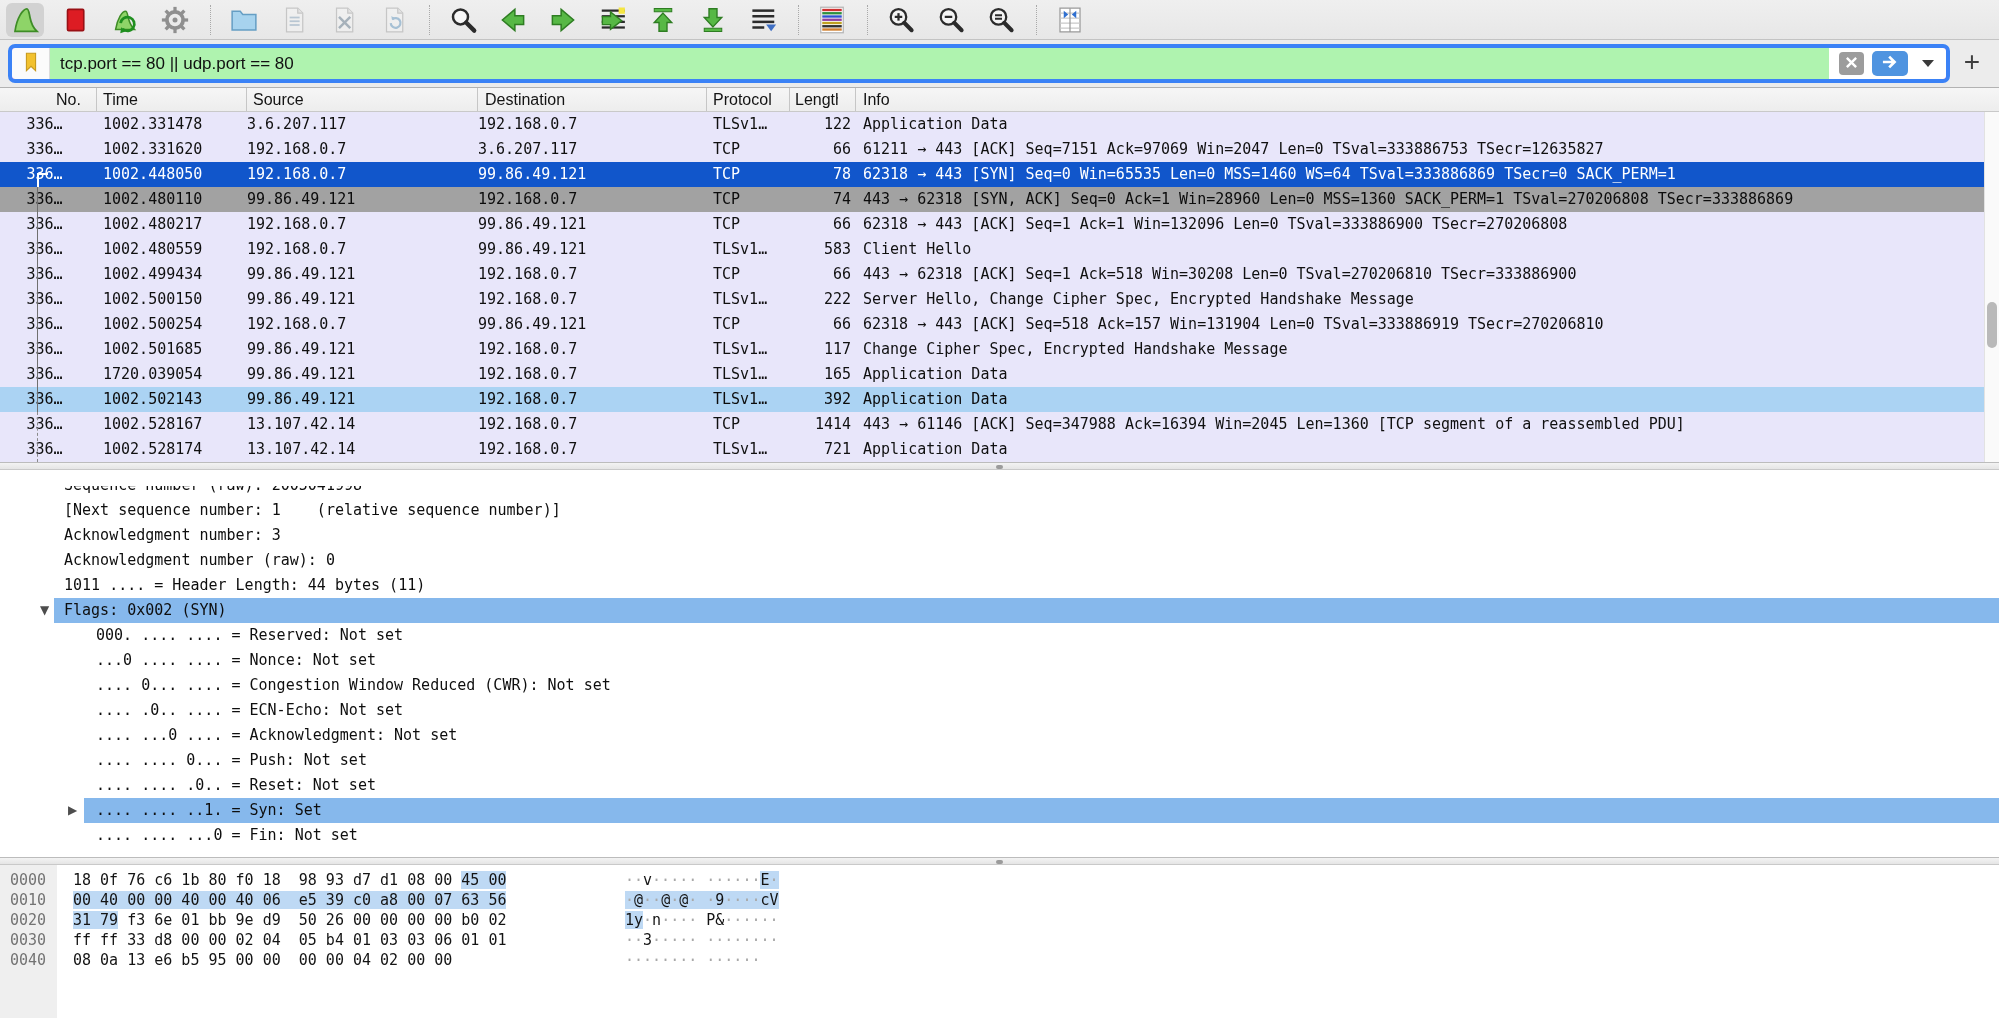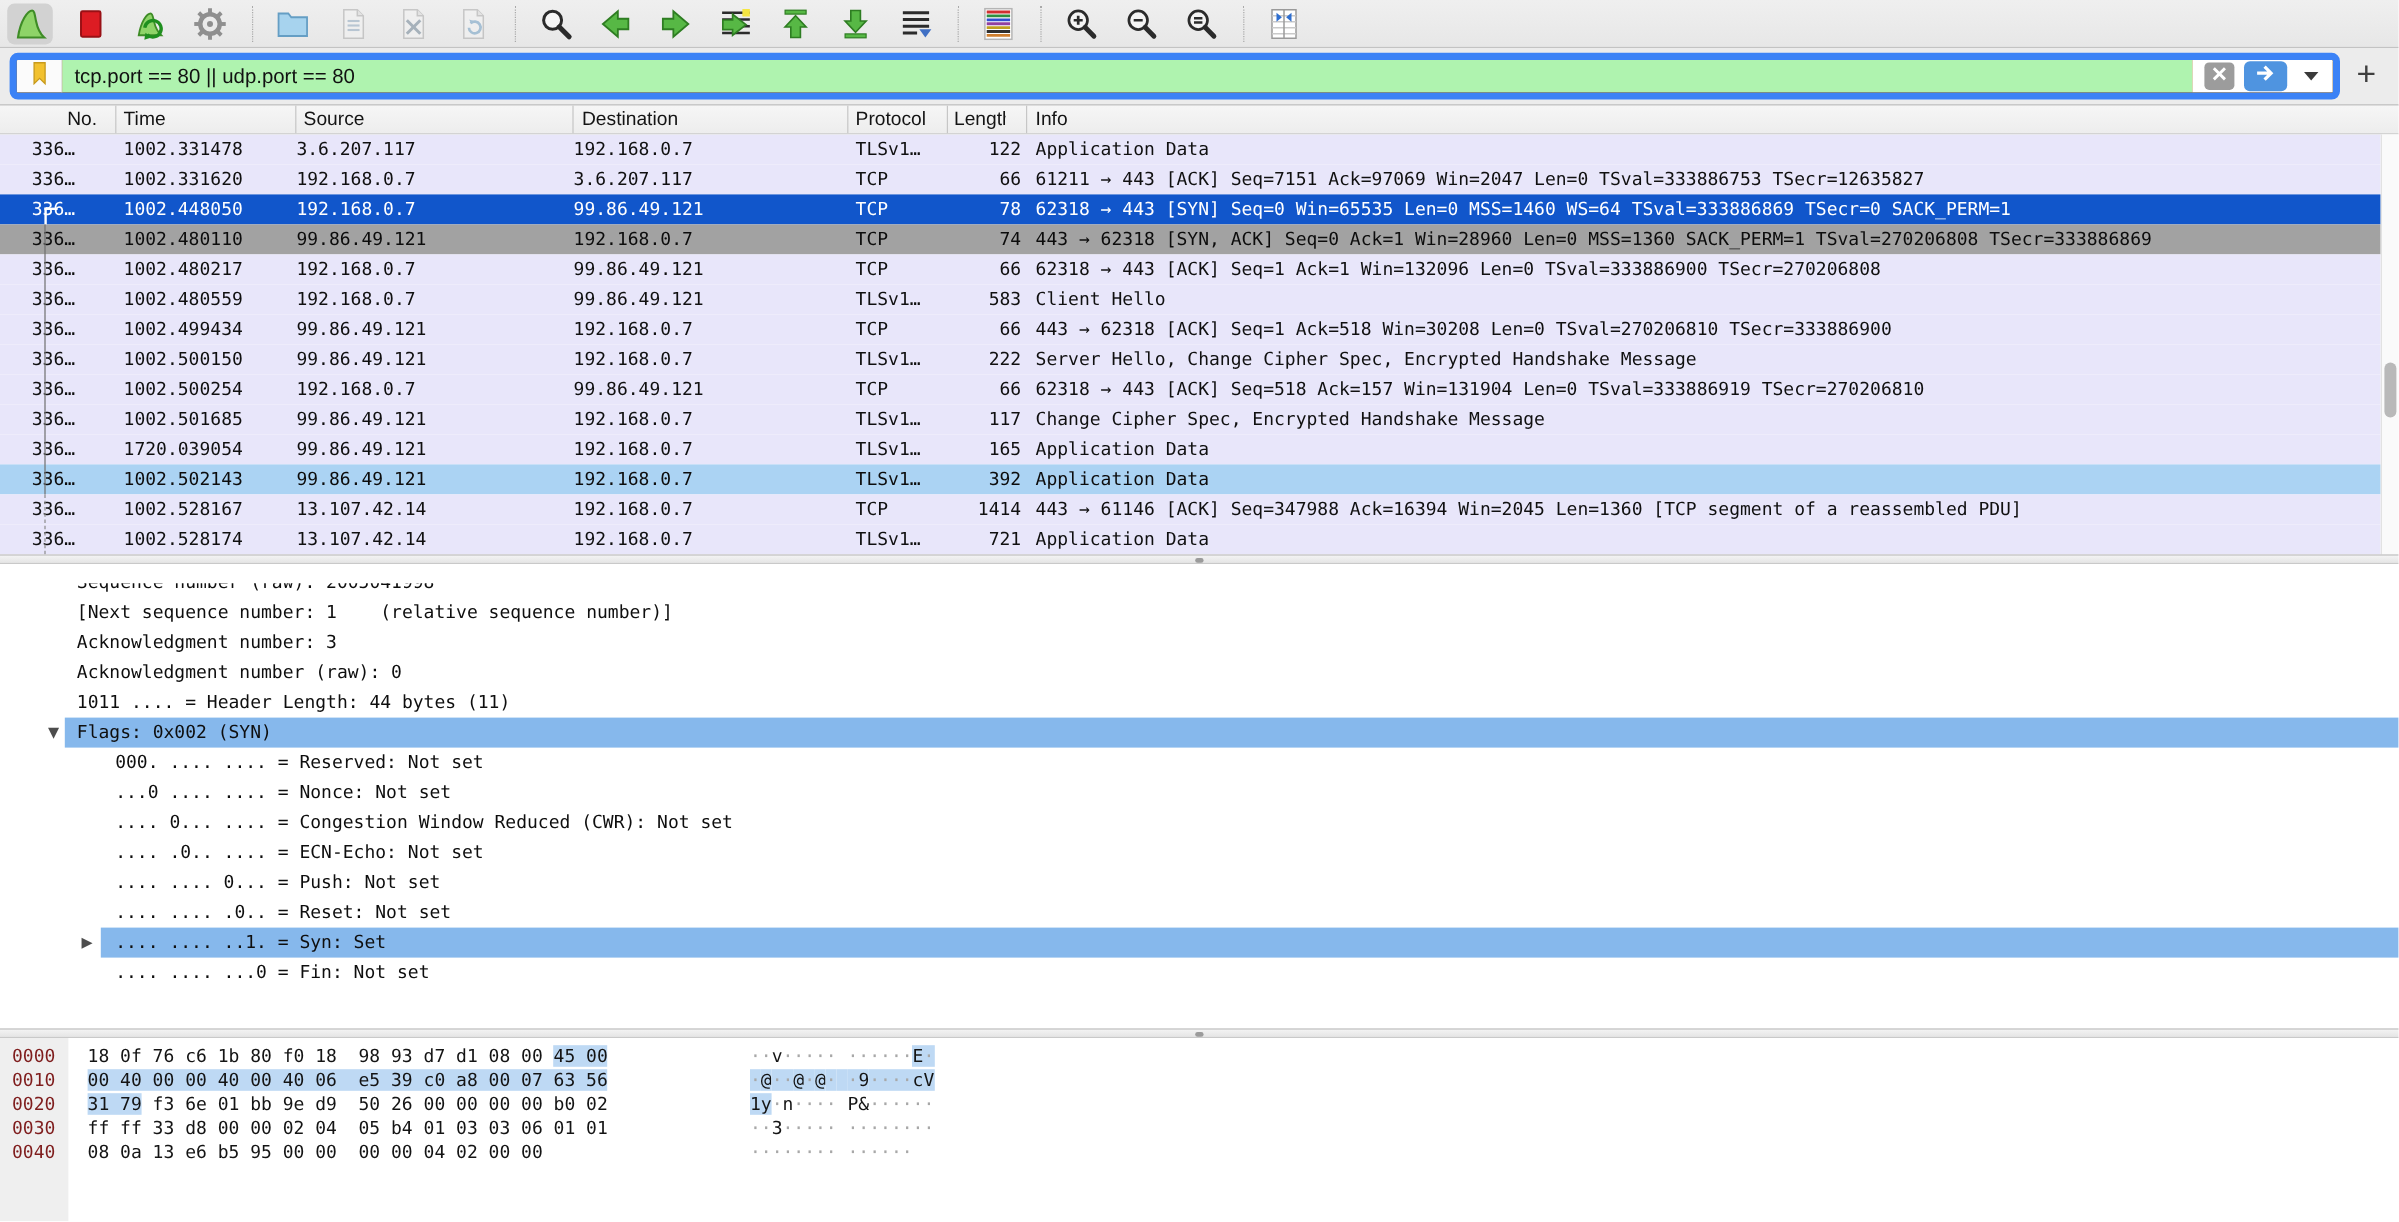--- a/index.html
+++ b/index.html
@@ -14,21 +14,21 @@
     border-radius:6px; margin-right:12px; flex:0 0 auto; }
   .tb-btn svg { width:30px; height:30px; display:block; }
   .tb-btn.pressed { background:#d2d2d2; }
   .tb-btn.disabled { opacity:.62; }
   .tb-sep { width:1px; height:30px; border-left:1px dotted #a9a9a9; margin:0 14px 0 4px; flex:0 0 auto; }
 
   
   #filterbar { position:absolute; left:0; top:40px; width:1999px; height:48px;
     background:#ececec; border-bottom:1px solid #b2b2b2; }
   #filter-field { position:absolute; left:8px; top:4px; width:1942px; height:39px;
-    background:#a16207; border:6px solid #3b82f6; border-radius:7px; display:flex; align-items:stretch; overflow:hidden; }
+    background:#6d28d9; border:4px solid #3b82f6; border-radius:7px; display:flex; align-items:stretch; overflow:hidden; }
   #bookmark-btn { width:38px; background:#fbfbfb; border-right:1px solid #dcdcdc;
     display:flex; align-items:center; justify-content:center; }
   #bookmark-btn svg { width:22px; height:22px; }
   #filter-input { flex:1; background:#aff3af; display:flex; align-items:center;
     padding-left:10px; font-size:17px; color:#111; white-space:nowrap; overflow:hidden; }
   #filter-right { background:#fff; display:flex; align-items:center; padding:0 12px 0 10px; }
   #filter-clear { width:25px; height:23px; background:#9c9c9c; border-radius:4px;
     display:flex; align-items:center; justify-content:center; margin-right:8px; }
   #filter-clear svg { width:13px; height:13px; }
   #filter-apply { width:36px; height:25px; background:#4f94e0; border-radius:5px;
@@ -84,21 +84,21 @@
   .d-line.hl.ind2 { margin-left:84px; padding-left:12px; background:#86b8ec; }
   .expander { position:absolute; top:0; font-family:"DejaVu Sans", sans-serif; font-size:12px; color:#4d4d4d; }
   .exp-1 { left:-14px; } 
   .exp-2 { left:-16px; } 
 
   
   #hex { position:absolute; left:0; top:865px; width:1999px; height:153px; background:#fff;
     font-size:15px; color:#141414; padding-top:5px; }
   #hex-offset-strip { position:absolute; left:0; top:0; width:57px; height:153px; background:#efefef; }
   .x-row { position:relative; height:20px; line-height:20px; white-space:pre; }
-  .x-off { position:absolute; left:10px; color:#7f1d1d; }
+  .x-off { position:absolute; left:10px; color:#737373; }
   .x-hex { position:absolute; left:73px; }
   .x-asc { position:absolute; left:625px; }
   .hlb { background:#bed9f4;margin-top:35px; }
   .dim { color:#a8a8a8; }
 </style>
 </head>
 <body>
 
 <div id="app">
 
@@ -518,20 +518,21 @@
       <div class="d-line ind1 cut">Sequence number (raw): 2005041998</div>
       <div class="d-line ind1">[Next sequence number: 1    (relative sequence number)]</div>
       <div class="d-line ind1">Acknowledgment number: 3</div>
       <div class="d-line ind1">Acknowledgment number (raw): 0</div>
       <div class="d-line ind1">1011 .... = Header Length: 44 bytes (11)</div>
       <div class="d-line ind1 hl"><span class="expander exp-1">▼</span>Flags: 0x002 (SYN)</div>
       <div class="d-line ind2">000. .... .... = Reserved: Not set</div>
       <div class="d-line ind2">...0 .... .... = Nonce: Not set</div>
       <div class="d-line ind2">.... 0... .... = Congestion Window Reduced (CWR): Not set</div>
       <div class="d-line ind2">.... .0.. .... = ECN-Echo: Not set</div>
+      <div class="d-line ind2">.... ...0 .... = Acknowledgment: Not set</div>
       <div class="d-line ind2">.... .... 0... = Push: Not set</div>
       <div class="d-line ind2">.... .... .0.. = Reset: Not set</div>
       <div class="d-line ind2 hl"><span class="expander exp-2">▶</span>.... .... ..1. = Syn: Set</div>
       <div class="d-line ind2">.... .... ...0 = Fin: Not set</div>
     </div>
 
   <div class="splitter" style="top:857px;">
       <div class="grip"></div>
     </div>
 

